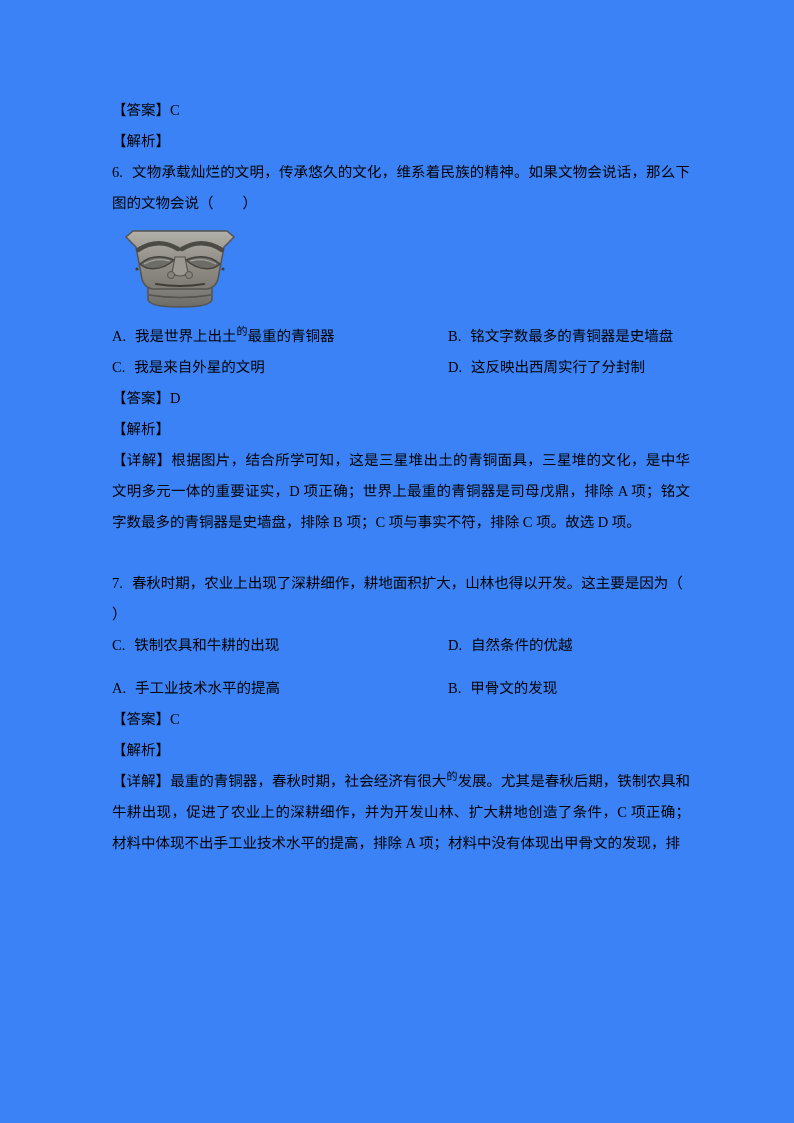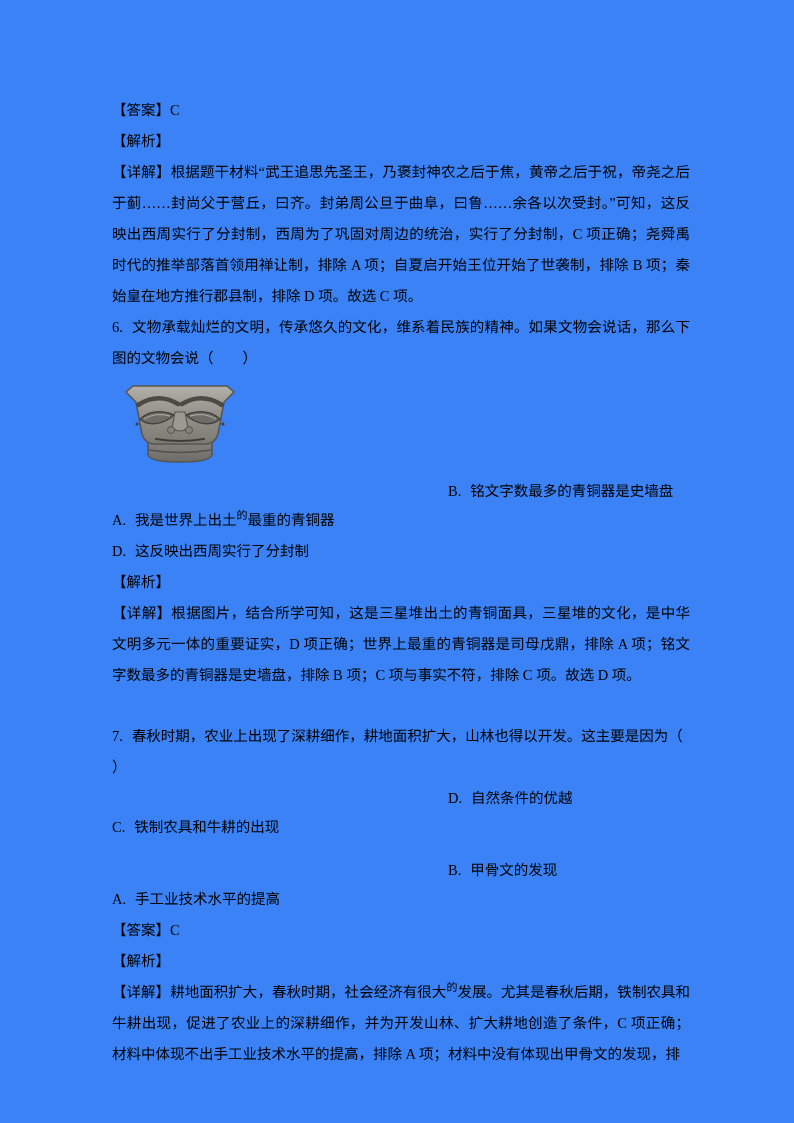--- a/index.html
+++ b/index.html
@@ -10,36 +10,35 @@
     padding-left:41px;
   }
   .content {
     position:absolute; left:112px; top:95px; width:578px;
     font-size:14.5px; line-height:31px; text-align:justify;
   }
   p { margin:0; }
   .qnum   { margin-right:9px; }
   .sup    { font-size:11px; vertical-align:super; line-height:0; }
   .opt-row { display:flex; }
-  .opt-left { width:336px;margin-top:29px; }
+  .opt-left { width:336px; }
   .opt-label { margin-right:9px; }
   .opt-row.first { margin-top:12px; }
   .figure { margin:4px 0 2px 8px; width:120px; height:86px; }
   .figure svg { display:block; }
   .spacer { height:30px; }
 </style>
 </head>
 <body>
 
 <div class="page">
   <div class="content">
 
     <p><span>【答案】</span><span>C</span></p>
     <p><span>【解析】</span></p>
-    <p><span>【详解】</span><span>根据题干材料“武王追思先圣王，乃褒封神农之后于焦，黄帝之后于祝，帝尧之后于蓟……封尚父于营丘，曰齐。封弟周公旦于曲阜，曰鲁……余各以次受封。”可知，这反映出西周实行了分封制，西周为了巩固对周边的统治，实行了分封制，C 项正确；尧舜禹时代的推举部落首领用禅让制，排除 A 项；自夏启开始王位开始了世袭制，排除 B 项；秦始皇在地方推行郡县制，排除 D 项。故选 C 项。</span></p>
 
     <p><span class="qnum">6.</span><span>文物承载灿烂的文明，传承悠久的文化，维系着民族的精神。如果文物会说话，那么下图的文物会说（　　）</span></p>
 
     <div class="figure">
       <svg width="120" height="86" viewBox="0 0 120 86" xmlns="http://www.w3.org/2000/svg">
         <defs>
           <linearGradient id="faceG" x1="0" y1="0" x2="0" y2="1">
             <stop offset="0" stop-color="#b2b0aa"></stop>
             <stop offset="0.5" stop-color="#948f89"></stop>
             <stop offset="1" stop-color="#7d7b74"></stop>
@@ -72,38 +71,40 @@
         <circle cx="17" cy="46" r="1.6" fill="#3f3d38"></circle>
         <circle cx="103" cy="46" r="1.6" fill="#3f3d38"></circle>
       </svg>
     </div>
 
     <div class="opt-row first">
       <div class="opt-left"><span class="opt-label">A.</span><span>我是世界上出土</span><span class="sup">的</span><span>最重的青铜器</span></div>
       <div><span class="opt-label">B.</span><span>铭文字数最多的青铜器是史墙盘</span></div>
     </div>
     <div class="opt-row">
+      <div class="opt-left"><span class="opt-label">C.</span><span>我是来自外星的文明</span></div>
       <div><span class="opt-label">D.</span><span>这反映出西周实行了分封制</span></div>
     </div>
 
+    <p><span>【答案】</span><span>D</span></p>
     <p><span>【解析】</span></p>
     <p><span>【详解】</span><span>根据图片，结合所学可知，这是三星堆出土的青铜面具，三星堆的文化，是中华文明多元一体的重要证实，D 项正确；世界上最重的青铜器是司母戊鼎，排除 A 项；铭文字数最多的青铜器是史墙盘，排除 B 项；C 项与事实不符，排除 C 项。故选 D 项。</span></p>
 
     <div class="spacer"></div>
 
     <p><span class="qnum">7.</span><span>春秋时期，农业上出现了深耕细作，耕地面积扩大，山林也得以开发。这主要是因为（</span></p>
     <p><span>）</span></p>
 
     <div class="opt-row">
       <div class="opt-left"><span class="opt-label">C.</span><span>铁制农具和牛耕的出现</span></div>
       <div><span class="opt-label">D.</span><span>自然条件的优越</span></div>
     </div>
     <div class="opt-row first">
       <div class="opt-left"><span class="opt-label">A.</span><span>手工业技术水平的提高</span></div>
       <div><span class="opt-label">B.</span><span>甲骨文的发现</span></div>
     </div>
 
     <p><span>【答案】</span><span>C</span></p>
     <p><span>【解析】</span></p>
-    <p><span>【详解】</span><span>耕地面积扩大，春秋时期，社会经济有很大</span><span class="sup">的</span><span>发展。尤其是春秋后期，铁制农具和牛耕出现，促进了农业上的深耕细作，并为开发山林、扩大耕地创造了条件，C 项正确；材料中体现不出手工业技术水平的提高，排除 A 项；材料中没有体现出甲骨文的发现，排</span></p>
+    <p><span>【详解】</span><span>最重的青铜器，春秋时期，社会经济有很大</span><span class="sup">的</span><span>发展。尤其是春秋后期，铁制农具和牛耕出现，促进了农业上的深耕细作，并为开发山林、扩大耕地创造了条件，C 项正确；材料中体现不出手工业技术水平的提高，排除 A 项；材料中没有体现出甲骨文的发现，排</span></p>
 
   </div>
 </div>
 
 </body></html>

